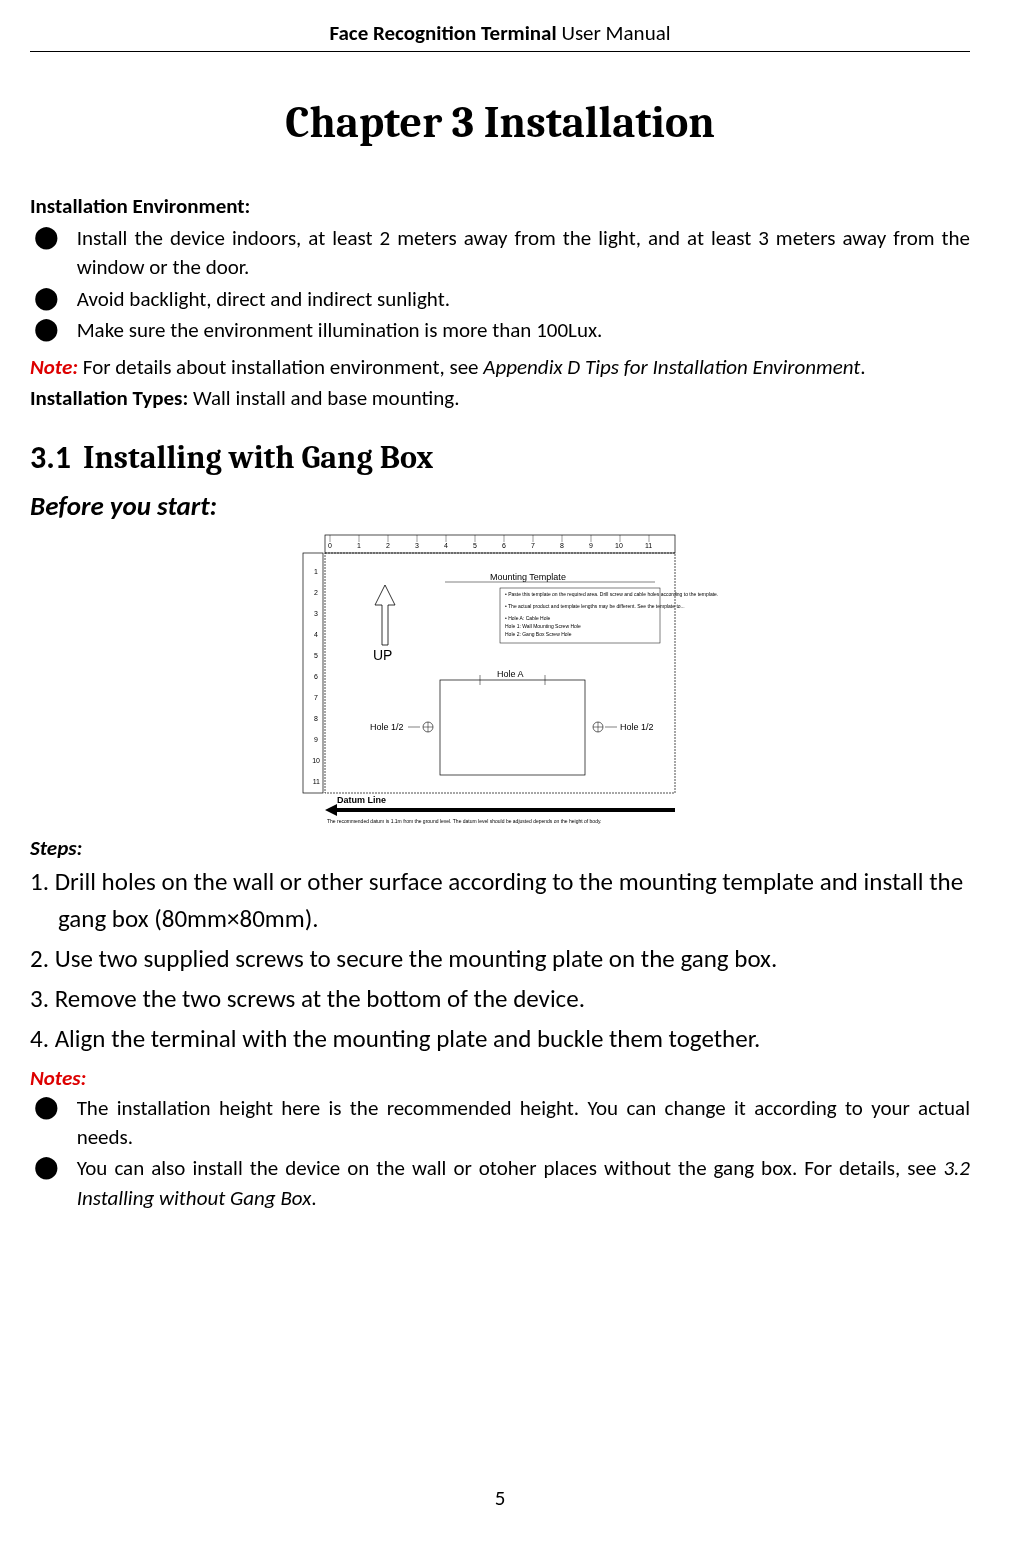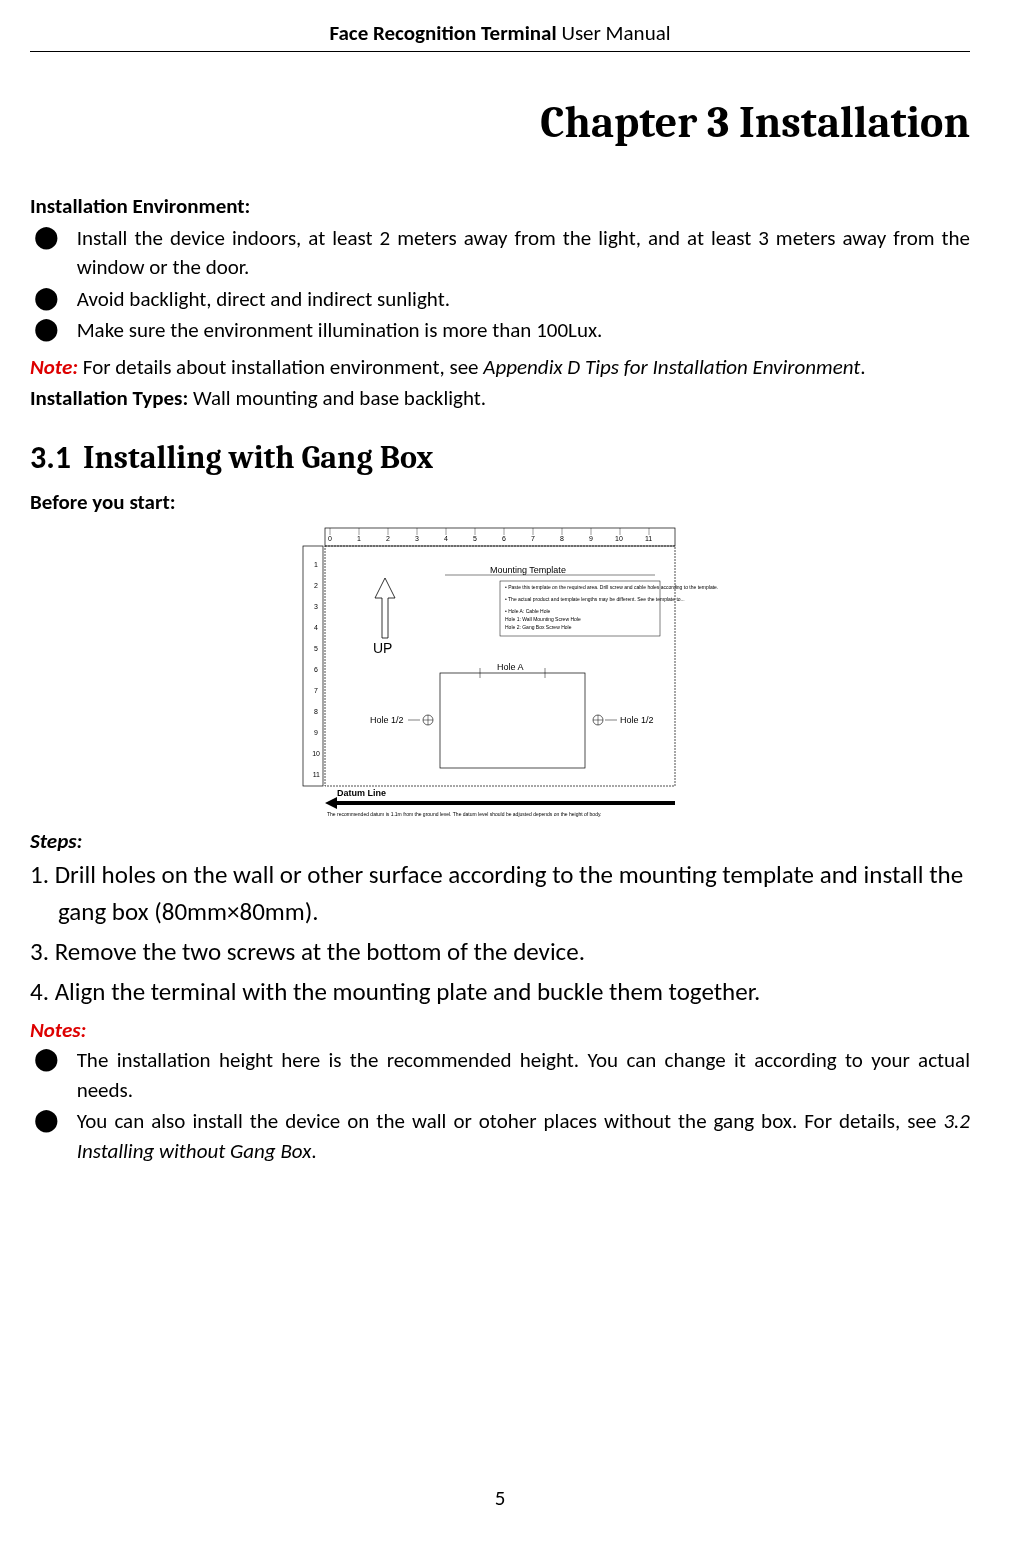--- a/index.html
+++ b/index.html
@@ -25,21 +25,21 @@
       font-weight: bold;
       font-size: 21px;
       border-bottom: 1.5px solid #000;
       padding-bottom: 5px;
       margin-bottom: 45px;
     }
     .header-normal {
       font-weight: normal;
     }
     .chapter-title {
-      text-align: right;
+      text-align: center;
       font-family: Cambria, Georgia, serif;
       font-size: 44px;
       font-weight: bold;
       margin-bottom: 45px;
     }
     .section-heading {
       font-weight: bold;
       font-size: 21px;
       margin-bottom: 5px;
     }
@@ -90,21 +90,22 @@
       font-size: 32px;
       font-weight: bold;
       margin-bottom: 12px;
     }
     .subsection-num {
       font-family: Calibri, Arial, sans-serif;
       margin-right: 12px;
     }
     .before-start {
       font-weight: bold;
-      font-size: 21px;
+      font-style: italic;
+      font-size: 27px;
       margin-bottom: 3px;
     }
     .body-text {
       font-size: 21px;
       line-height: 1.45;
       margin-bottom: 5px;
     }
     .diagram-container {
       display: flex;
       justify-content: center;
@@ -171,21 +172,21 @@
       <span class="bullet-marker">⬤</span>
       <span class="bullet-text">Make sure the environment illumination is more than 100Lux.</span>
     </li>
   </ul>
 
   <div class="note-line">
     <span class="red-note">Note:</span><span> For details about installation environment, see </span><span class="italic-ref">Appendix D Tips for Installation Environment</span><span>.</span>
   </div>
 
   <div class="types-line">
-    <span class="bold">Installation Types:</span><span> Wall mounting and base backlight.</span>
+    <span class="bold">Installation Types:</span><span> Wall install and base mounting.</span>
   </div>
 
   <div class="subsection">
     <span class="subsection-num">3.1</span><span>Installing with Gang Box</span>
   </div>
 
   <div class="before-start">Before you start:</div>
 
   <div class="diagram-container">
     <svg class="diagram" viewBox="0 0 470 300">
@@ -274,20 +275,21 @@
 
       <text x="72" y="273" font-size="9" font-family="Arial" font-weight="bold">Datum Line</text>
       <path d="M 60 280 L 72 274 L 72 278 L 410 278 L 410 282 L 72 282 L 72 286 Z" fill="#000"></path>
       <text x="62" y="293" font-size="5" font-family="Arial">The recommended datum is 1.1m from the ground level. The datum level should be adjusted depends on the height of body.</text>
     </svg>
   </div>
 
   <div class="steps-heading">Steps:</div>
   <ul class="steps-list">
     <li>1. Drill holes on the wall or other surface according to the mounting template and install the gang box (80mm×80mm).</li>
+    <li>2. Use two supplied screws to secure the mounting plate on the gang box.</li>
     <li>3. Remove the two screws at the bottom of the device.</li>
     <li>4. Align the terminal with the mounting plate and buckle them together.</li>
   </ul>
 
   <div class="notes-heading">Notes:</div>
   <ul class="bullet-list">
     <li>
       <span class="bullet-marker">⬤</span>
       <span class="bullet-text">The installation height here is the recommended height. You can change it according to your actual needs.</span>
     </li>

